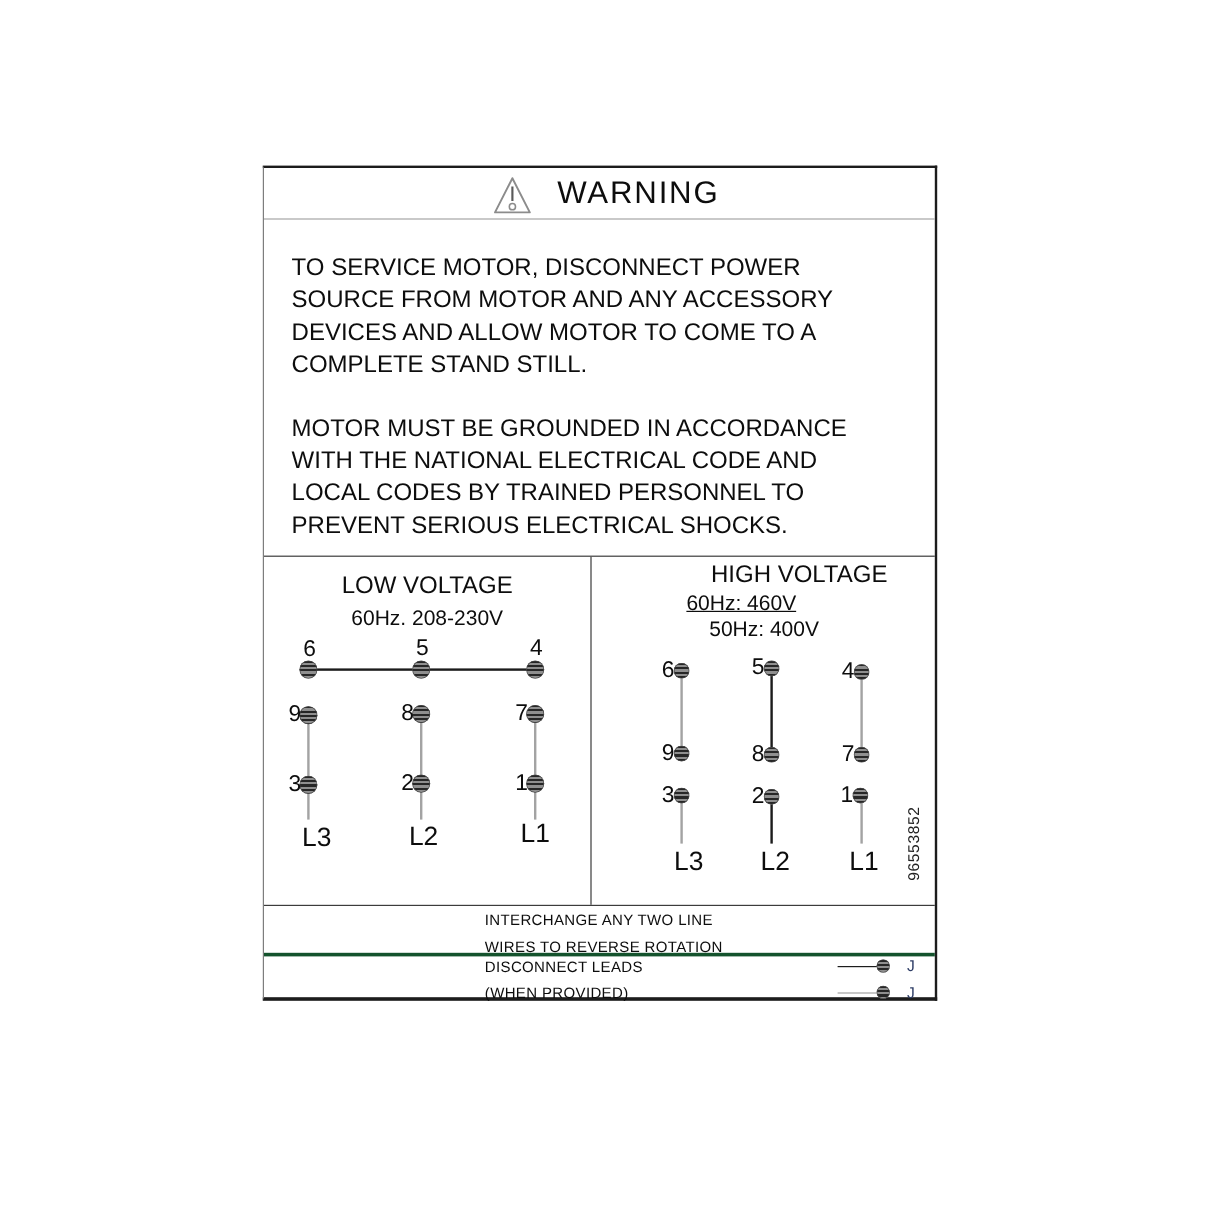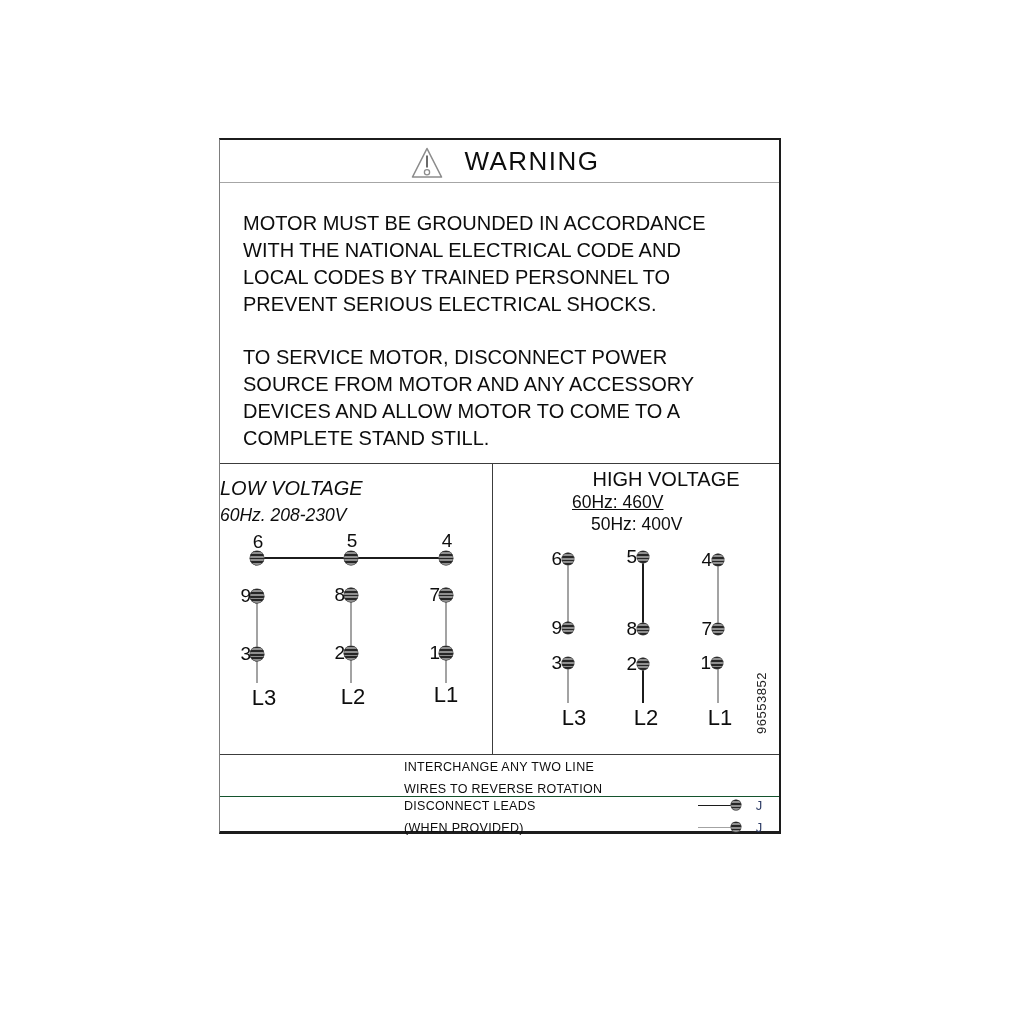--- a/index.html
+++ b/index.html
@@ -18,38 +18,38 @@
   .bodytext{position:absolute;left:0;top:43px;width:100%;height:279px;box-sizing:border-box;
         padding:27px 14px 0 23px;}
   .bodytext p{margin:0;font-size:20px;line-height:27px;white-space:pre-line;}
   .bodytext p + p{margin-top:26px;}
   
   .diagrams{position:absolute;left:0;top:323px;width:100%;height:292px;box-sizing:border-box;
         border-top:1px solid #3c3c3c;border-bottom:1px solid #3c3c3c;}
   .vdiv{position:absolute;left:272px;top:0;width:1px;height:100%;background:#3c3c3c;}
   .dg-title{position:absolute;font-size:20px;white-space:nowrap;}
   .dg-sub{position:absolute;font-size:17.5px;white-space:nowrap;}
-  .center272{left:0;width:272px;text-align:left;font-style:italic;}
+  .center272{left:0;width:272px;text-align:center;}
   .line{position:absolute;}
   .gray{background:#a3a3a3;}
   .black{background:#1c1c1c;}
   .term{position:absolute;border-radius:50%;transform:translate(-50%,-50%);
         background:repeating-linear-gradient(180deg,#262626 0 1.8px,#8f8f8f 1.8px 3.6px);
         box-shadow:inset 0 0 0 0.6px #4a4a4a;}
   .t15{width:15px;height:15px;}
   .t13{width:13px;height:13px;}
   .t11{width:11px;height:11px;}
   .num{position:absolute;font-size:19px;transform:translate(-100%,-50%);white-space:nowrap;}
   .num-c{position:absolute;font-size:19px;transform:translate(-50%,-50%);white-space:nowrap;}
   .llab{position:absolute;font-size:22px;transform:translate(-50%,-50%);white-space:nowrap;}
   .partnum{position:absolute;left:541px;top:239px;transform:translate(-50%,-50%) rotate(-90deg);
         font-size:13px;color:#222;white-space:nowrap;letter-spacing:0.5px;}
   
   .row-inter{position:absolute;left:0;top:615px;width:100%;height:42px;box-sizing:border-box;
-        border-bottom:1px solid #14532d;}
+        border-bottom:3px solid #14532d;}
   .row-thermo{position:absolute;left:0;top:657px;width:100%;height:39px;}
   .ftext{position:absolute;left:184px;font-size:12.5px;letter-spacing:0.3px;white-space:nowrap;
         transform:translateY(-50%);}
   .lead-line{position:absolute;width:33px;height:1.5px;}
   .jlab{position:absolute;font-size:13px;color:#2e3d66;transform:translate(-50%,-50%);}
 </style>
 </head>
 <body>
 
 <div class="page">
@@ -58,28 +58,28 @@
     <div class="hdr">
       <svg class="tri" width="34" height="34" viewBox="0 0 34 34">
         <path d="M17 2.5 L31.5 31 L2.5 31 Z" fill="#ffffff" stroke="#8c8c8c" stroke-width="1.6" stroke-linejoin="round"></path>
         <line x1="17" y1="9.5" x2="17" y2="21.5" stroke="#5a5a5a" stroke-width="1.8"></line>
         <circle cx="17" cy="26.2" r="2.6" fill="#ffffff" stroke="#8c8c8c" stroke-width="1.3"></circle>
       </svg>
       <span class="warn-title">WARNING</span>
     </div>
 
     <div class="bodytext">
+      <p>TO SERVICE MOTOR, DISCONNECT POWER
+SOURCE FROM MOTOR AND ANY ACCESSORY
+DEVICES AND ALLOW MOTOR TO COME TO A
+COMPLETE STAND STILL.</p>
       <p>MOTOR MUST BE GROUNDED IN ACCORDANCE
 WITH THE NATIONAL ELECTRICAL CODE AND
 LOCAL CODES BY TRAINED PERSONNEL TO
 PREVENT SERIOUS ELECTRICAL SHOCKS.</p>
-      <p>TO SERVICE MOTOR, DISCONNECT POWER
-SOURCE FROM MOTOR AND ANY ACCESSORY
-DEVICES AND ALLOW MOTOR TO COME TO A
-COMPLETE STAND STILL.</p>
     </div>
 
     <div class="diagrams">
       <div class="vdiv"></div>
 
       <div>
         <div class="dg-title center272" style="top:13px;">LOW VOLTAGE</div>
         <div class="dg-sub center272" style="top:41px;">60Hz. 208-230V</div>
 
         <div class="line black" style="left:37px;top:93px;width:189px;height:1.5px;"></div>

